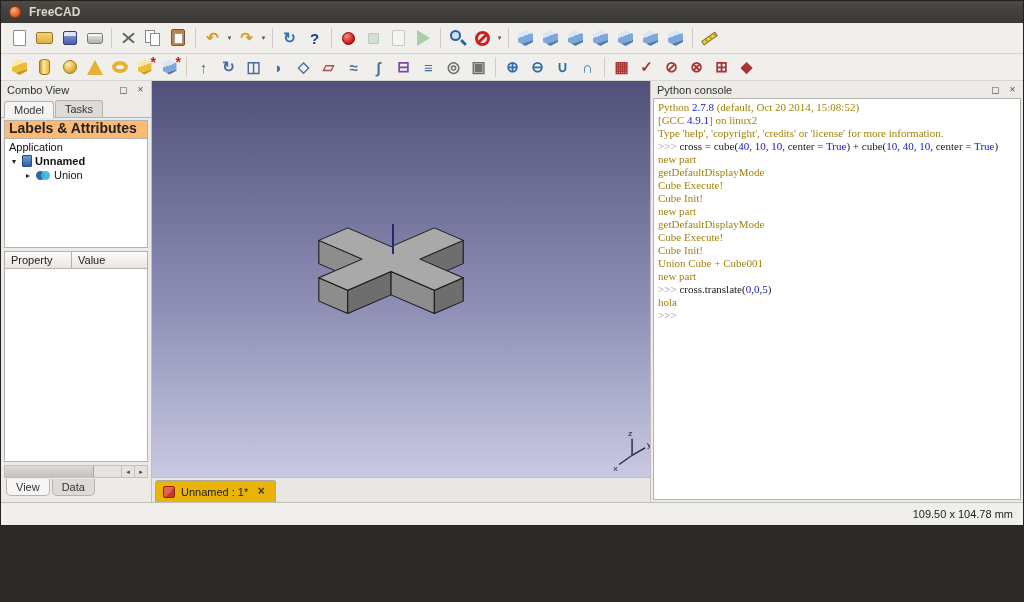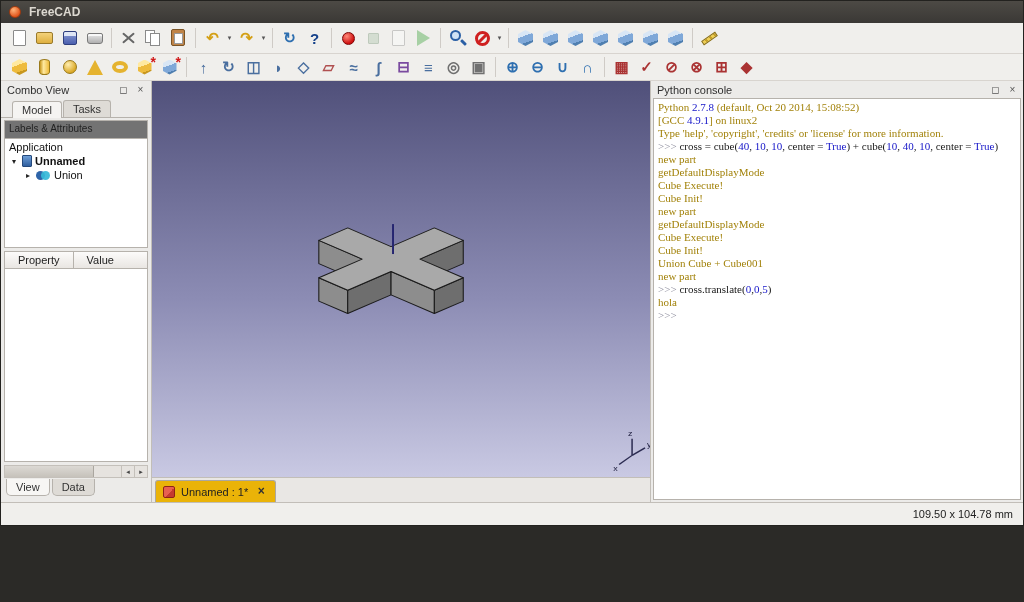--- a/index.html
+++ b/index.html
@@ -61,38 +61,38 @@
   
   .main{flex:1;display:flex;min-height:0;}
   .left-panel{flex:0 0 150px;width:150px;background:#ecebe9;border-right:1px solid #c2beb8;display:flex;flex-direction:column;min-height:0;}
   .center{flex:1;min-width:0;display:flex;flex-direction:column;}
   .right-panel{flex:0 0 372px;width:372px;background:#ecebe9;border-left:1px solid #c2beb8;display:flex;flex-direction:column;min-height:0;}
 
   .panel-header{flex:0 0 17px;display:flex;align-items:center;padding:0 4px 0 6px;font-size:11px;color:#2f2f2f;}
   .ph-title{flex:1;}
   .ph-btn{margin-left:4px;font-size:10px;color:#555;width:13px;text-align:center;line-height:13px;}
 
-  .combo-tabs{flex:0 0 19px;display:flex;align-items:flex-end;gap:1px;padding:0 11px;border-bottom:1px solid #b6b2ac;}
+  .combo-tabs{flex:0 0 19px;display:flex;align-items:flex-end;gap:1px;padding:0 3px;border-bottom:1px solid #b6b2ac;}
   .qtab{font-size:11px;padding:2px 9px;border:1px solid #b6b2ac;border-bottom:none;border-radius:3px 3px 0 0;background:#dedbd6;color:#333;position:relative;}
   .qtab.active{background:#f5f4f2;top:1px;}
   .combo-content{flex:1;display:flex;flex-direction:column;min-height:0;padding:2px 3px 0;}
-  .labels-bar{flex:0 0 15px;border:1px solid #b6b2ac;background:#737373;font-size:10px;padding:1px 4px;line-height:13px;color:#222;}
+  .labels-bar{flex:0 0 15px;border:1px solid #b6b2ac;background:#fdba74;font-size:14px;padding:1px 4px;line-height:13px;color:#222;font-weight:bold;}
   .tree-area{flex:1;min-height:0;background:#fff;border:1px solid #b6b2ac;border-top:none;overflow:hidden;}
   .tree-root{font-size:11px;padding:2px 4px 1px;color:#111;}
   .tree-row{display:flex;align-items:center;gap:3px;font-size:11px;height:14px;color:#111;}
   .expander{width:10px;font-size:8px;color:#222;text-align:center;}
   .tree-label.bold{font-weight:bold;}
   .tree-ic{display:inline-block;}
   .ic-document{width:10px;height:12px;background:linear-gradient(#6f9fd8,#2f5f9f);border:1px solid #24497c;border-radius:1px;box-sizing:border-box;}
   .ic-union{width:15px;height:11px;position:relative;}
   .ic-union::before{content:'';position:absolute;left:0;top:1px;width:9px;height:9px;border-radius:50%;background:#2e64a8;}
   .ic-union::after{content:'';position:absolute;left:5px;top:1px;width:9px;height:9px;border-radius:50%;background:#35b8d8;opacity:.92;}
 
   .prop-header{flex:0 0 18px;display:flex;margin-top:3px;}
-  .prop-col{font-size:11px;padding:2px 13px;background:linear-gradient(#fcfbfa,#e9e6e2);border:1px solid #b6b2ac;border-left:none;color:#222;box-sizing:border-box;}
+  .prop-col{font-size:11px;padding:2px 6px;background:linear-gradient(#fcfbfa,#e9e6e2);border:1px solid #b6b2ac;border-left:none;color:#222;box-sizing:border-box;}
   .prop-col:first-child{border-left:1px solid #b6b2ac;flex:0 0 68px;}
   .prop-col:last-child{flex:1;}
   .prop-body{flex:0 0 192px;background:#fff;border:1px solid #b6b2ac;border-top:none;}
   .h-scrollbar{flex:0 0 11px;margin:3px 0 2px;display:flex;align-items:stretch;background:#e6e3df;border:1px solid #c4c0ba;}
   .hs-thumb{flex:0 0 62%;background:linear-gradient(#dcd9d4,#c6c2bb);border-right:1px solid #aaa69f;}
   .hs-btn{flex:0 0 12px;font-size:7px;display:flex;align-items:center;justify-content:center;color:#444;border-left:1px solid #c4c0ba;}
   .bottom-tabs{flex:0 0 22px;display:flex;gap:2px;padding:0 2px;align-items:flex-start;}
   .bottom-tabs .qtab{border:1px solid #b6b2ac;border-top:none;border-radius:0 0 5px 5px;top:-1px;background:#dedbd6;}
   .bottom-tabs .qtab.active{background:#f7f6f4;}
 

